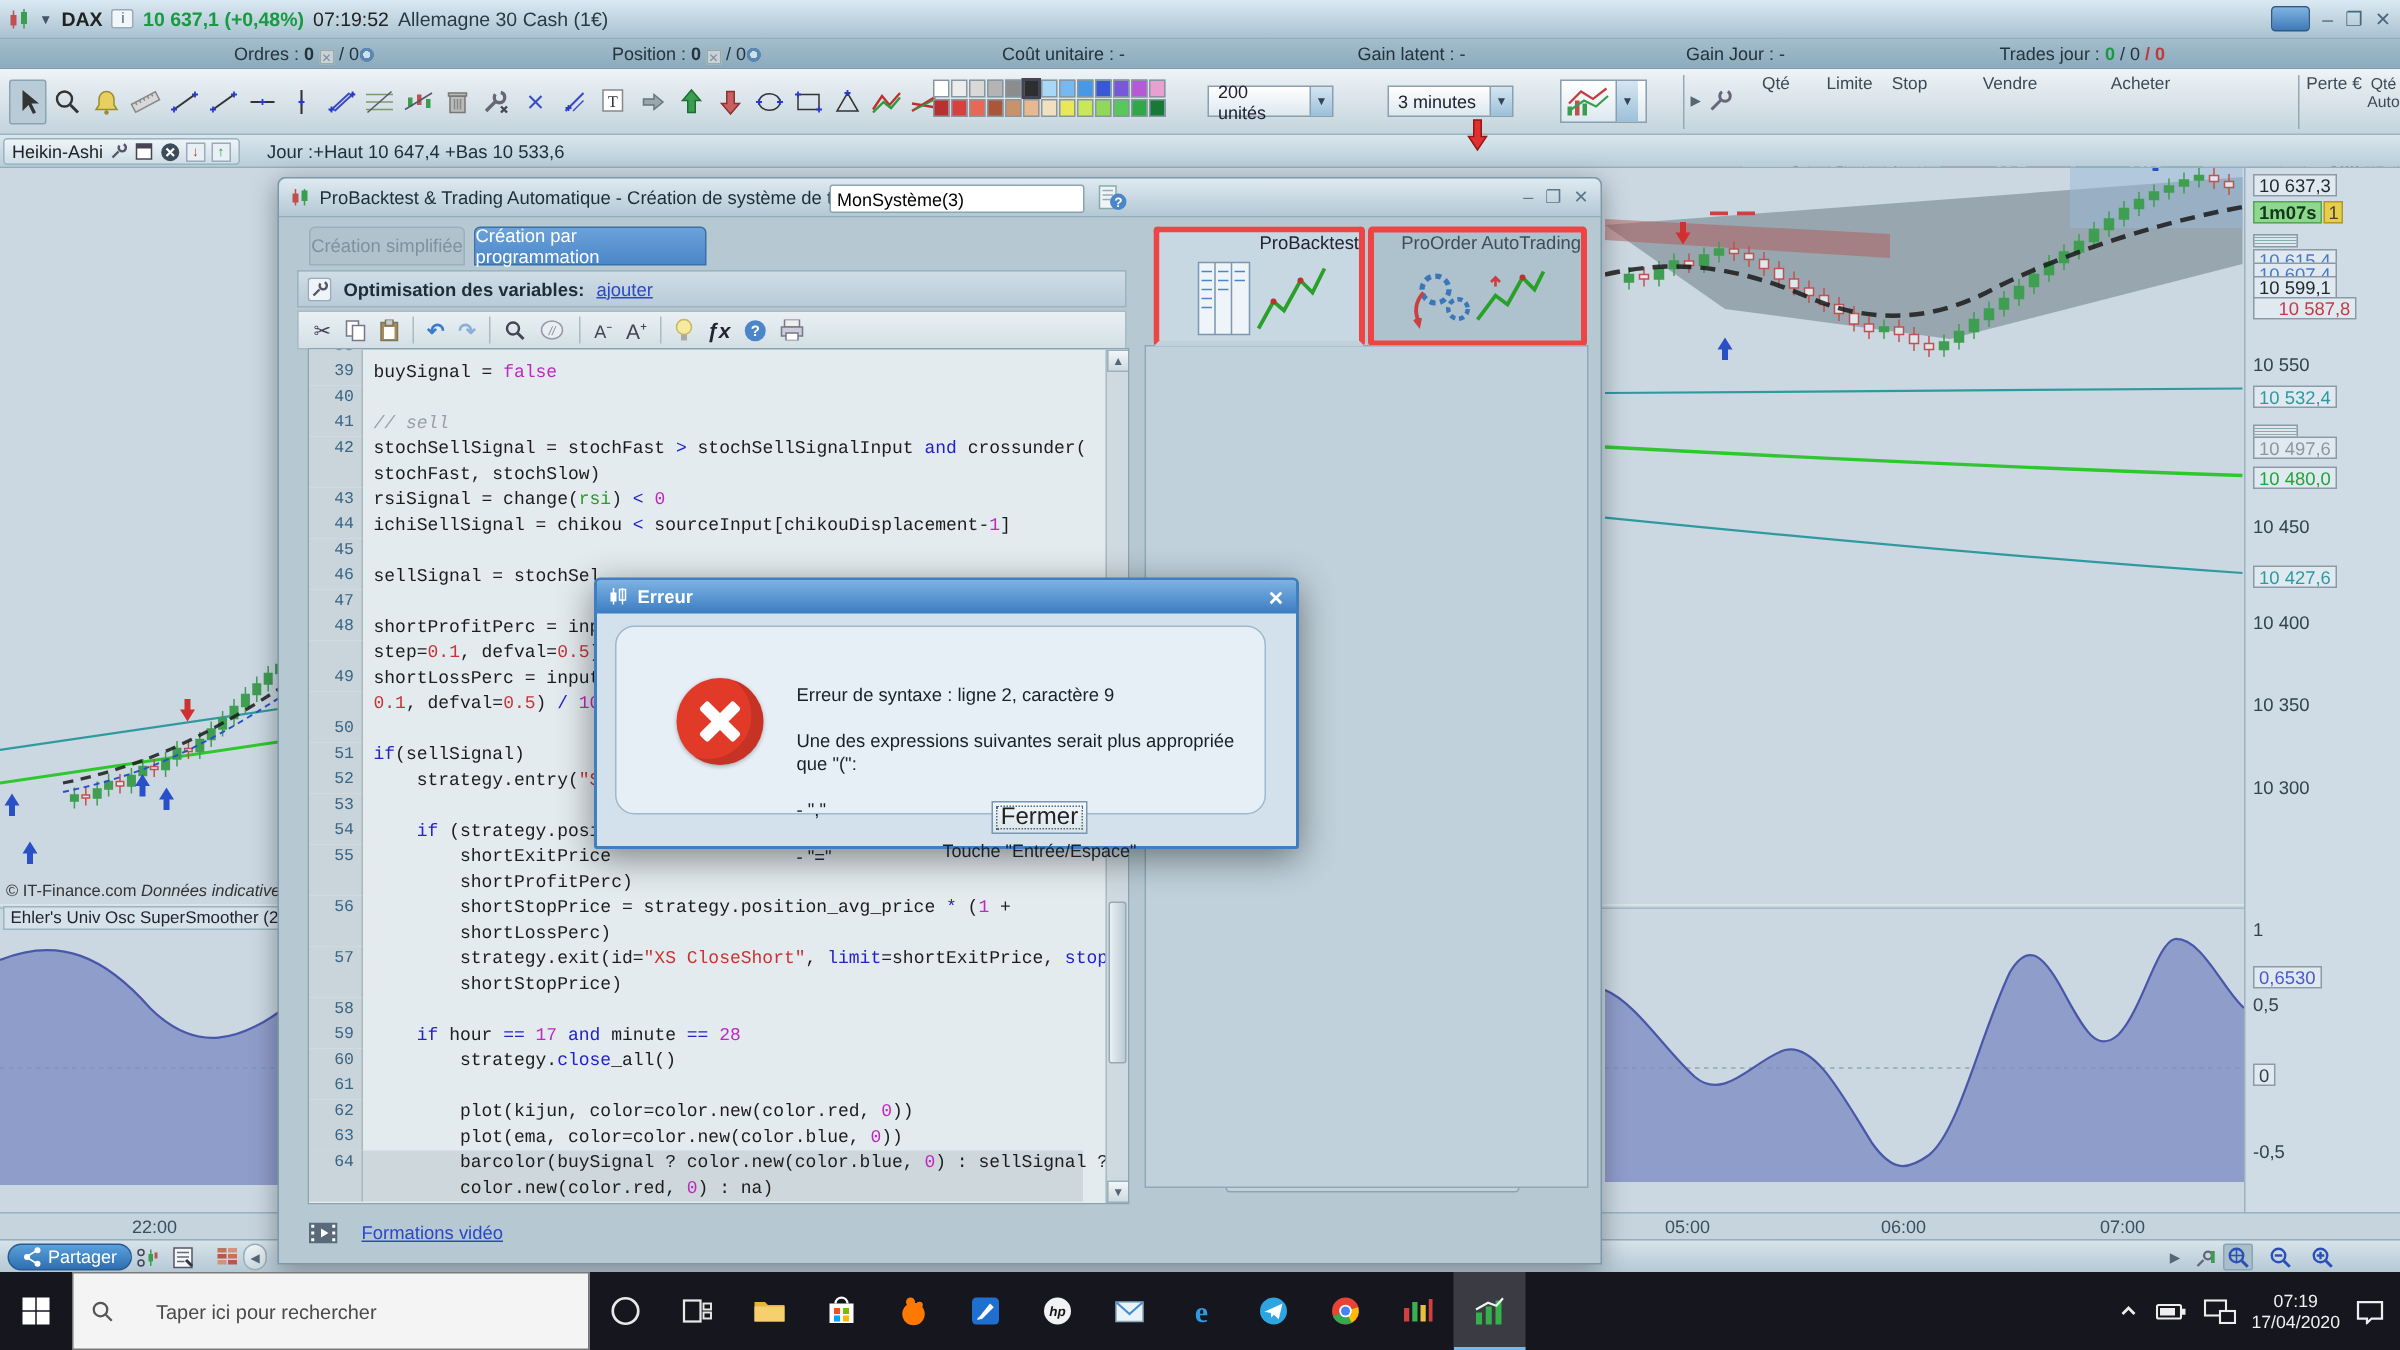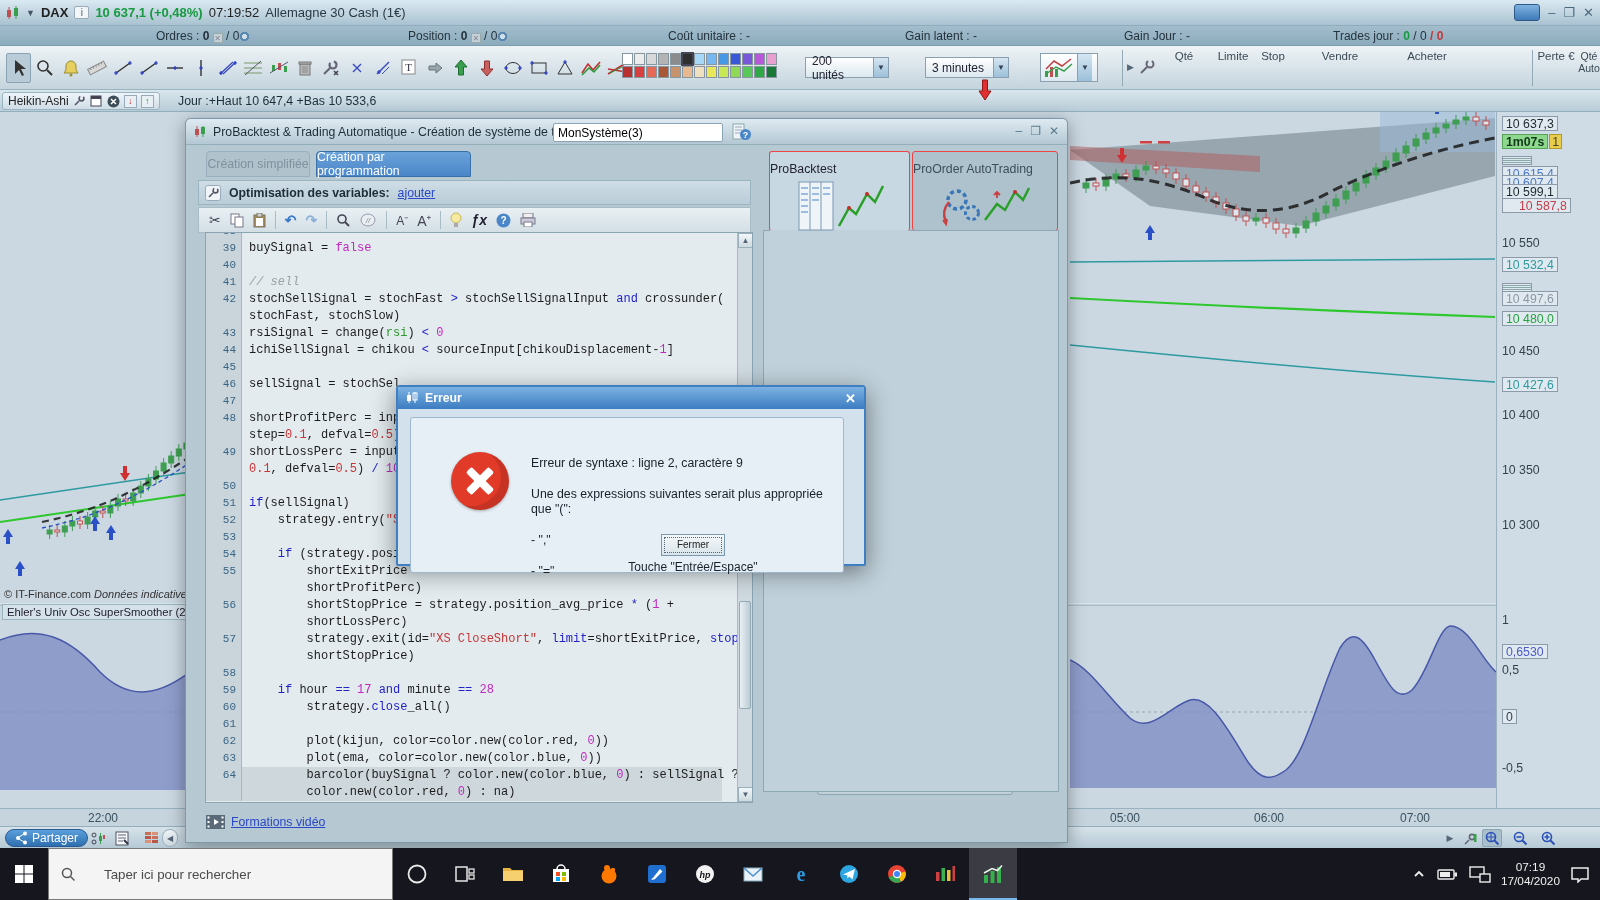--- a/index.html
+++ b/index.html
@@ -92,47 +92,47 @@
 .crow{display:flex;height:17px;line-height:17px;white-space:pre;font-family:"Liberation Mono",monospace;font-size:12px}
 .crow.hl{background:#cdd7dc}
 .lnum{flex:0 0 36px;text-align:right;padding-right:5px;color:#3a6585;background:#c9d5db;border-right:1px solid #a8b8c0;font-size:11px}
 .ctext{padding-left:7px;color:#1c1c1c}
 .cs-d{color:#1c1c1c}.cs-k{color:#2222c8}.cs-n{color:#c028c0}.cs-r{color:#c83434}.cs-c{color:#9aa0a6;font-style:italic}.cs-g{color:#2a9a2a}
 .vscroll{position:absolute;right:0;top:0;width:15px;height:100%;background:#cfdae0;border-left:1px solid #a8bcc6}
 .varrow{position:absolute;left:0;width:15px;height:15px;background:linear-gradient(#f2f6f8,#cddae0);border:1px solid #9ab0bc;color:#567;font-size:8px;text-align:center;line-height:14px}
 .vthumb{position:absolute;left:1px;width:12px;background:linear-gradient(90deg,#e8f0f4,#bccbd4);border:1px solid #93a9b6;border-radius:2px}
 
 .rpanel{position:absolute;left:575px;top:32px;width:300px;height:694px;font-size:11.8px;color:#223}
-.ptab{position:absolute;top:0;height:80px;border:1px solid #ef4444;border-radius:3px;text-align:left;font-size:12.3px;padding-top:10px}
+.ptab{position:absolute;top:0;height:80px;border:4px solid #ef4444;border-radius:3px;text-align:right;font-size:12.3px;padding-top:0}
 .ptab.on{background:#c8d8e2;border-bottom-color:#c0d1db;z-index:2}
 .ptab.off{background:#aec2cd;color:#3c4e58}
 .pcontent{position:absolute;left:2px;top:79px;width:296px;height:562px;background:#c0d1db;border:1px solid #8ea8b6;z-index:1}
 .pc{position:absolute;white-space:nowrap}
 .pinput{background:#eef6fa;border:1px solid #8aa4b4;border-radius:2px;padding:1px 4px}
 .pinput.dis{background:#c2d2da;color:#8a9aa6;border-color:#9ab4c0}
 .psel{position:absolute;height:19px;background:#c2d2da;border:1px solid #9ab4c0;border-radius:2px;color:#8a9aa6;display:flex;align-items:center}
 .psel .txt{flex:1;padding:0 5px}
 .psel .dd{width:16px;height:100%;border-left:1px solid #9ab4c0;display:flex;align-items:center;justify-content:center;font-size:7px;color:#8aa}
 .dimlab{color:#8a9aa6}
 .spin{position:absolute;width:44px;height:19px;background:#c2d2da;border:1px solid #9ab4c0;border-radius:2px;color:#8a9aa6;text-align:right;padding:1px 14px 0 0}
 .spin:after{content:"▲▼";position:absolute;right:2px;top:3px;font-size:5px;letter-spacing:0;color:#8aa;writing-mode:vertical-lr;text-orientation:upright}
 .bold{font-weight:bold;font-size:12.3px;color:#1e2e38}
 .btn{background:linear-gradient(#dde7ec,#c2d0d8);border:1px solid #8aa4b4;border-radius:3px;text-align:center;color:#1e2e38}
 .psep{position:absolute;left:10px;width:276px;height:1px;background:#9ab4c0}
-.footer-link{position:absolute;left:20px;top:696px;display:flex;gap:6px;align-items:flex-end}
+.footer-link{position:absolute;left:20px;top:696px;display:flex;gap:16px;align-items:flex-end}
 
 .errdlg{left:396px;top:385px;width:470px;height:181px;background:#d2e1ec;border:2px solid #3f7fc1;border-radius:4px 4px 2px 2px;box-shadow:0 6px 24px rgba(0,0,0,.45);z-index:40}
 .err-title{position:absolute;left:0;top:0;width:100%;height:22px;background:linear-gradient(#7cb2e2,#3c7cc2);border-radius:2px 2px 0 0;color:#fff;font-weight:bold;font-size:12.3px;display:flex;align-items:center;gap:6px;padding:0 8px}
 .err-x{margin-left:auto;font-size:13px;font-weight:bold}
-.err-panel{position:absolute;left:12px;top:30px;width:434px;height:156px;background:#e7eff6;border:1px solid #9fb8cc;border-radius:3px}
+.err-panel{position:absolute;left:12px;top:30px;width:434px;height:126px;background:#e7eff6;border:1px solid #9fb8cc;border-radius:13px}
 .erricon{position:absolute;left:40px;top:34px;width:58px;height:58px;border-radius:50%;background:#e23a28;box-shadow:inset -8px -4px 0 rgba(0,0,0,.12),0 1px 3px rgba(0,0,0,.3)}
 .erricon:before,.erricon:after{content:"";position:absolute;left:13px;top:25px;width:32px;height:8px;background:#fff;border-radius:2px}
 .erricon:before{transform:rotate(45deg)}.erricon:after{transform:rotate(-45deg)}
 .errtext{position:absolute;left:120px;top:22px;font-size:12.3px;color:#16212a;line-height:15.5px;white-space:pre-line}
-.fermer{position:absolute;left:250px;top:116px;width:64px;height:22px;background:linear-gradient(#f4f8fa,#d8e4ea);border:1px solid #7a98b0;outline:1px dotted #567;outline-offset:-4px;font-size:10px;text-align:center;line-height:20px}
+.fermer{position:absolute;left:250px;top:116px;width:64px;height:22px;background:linear-gradient(#f4f8fa,#d8e4ea);border:1px solid #7a98b0;outline:1px dotted #567;outline-offset:-4px;font-size:16px;text-align:center;line-height:20px}
 .errhint{position:absolute;left:150px;top:142px;width:264px;text-align:center;font-size:12px;color:#16212a}
 
 .taskbar{left:0;top:848px;width:1600px;height:52px;background:#16161f;z-index:50;display:flex;align-items:stretch}
 .startbtn{width:48px;display:flex;align-items:center;justify-content:center}
 .searchbox{width:345px;background:#f4f4f4;border:1px solid #7a7a7a;display:flex;align-items:center;gap:28px;padding:0 12px;color:#4a4a4a;font-size:13.3px}
 #taskbar-icons{display:flex}
 .tbicon{width:48px;display:flex;align-items:center;justify-content:center}
 .tbicon.active{background:rgba(255,255,255,.16);box-shadow:inset 0 -2px 0 #76b9ed}
 .tray{margin-left:auto;display:flex;align-items:center;gap:10px;padding-right:10px;color:#f0f0f0}
 .clock{text-align:center;font-size:11.8px;line-height:14px}

